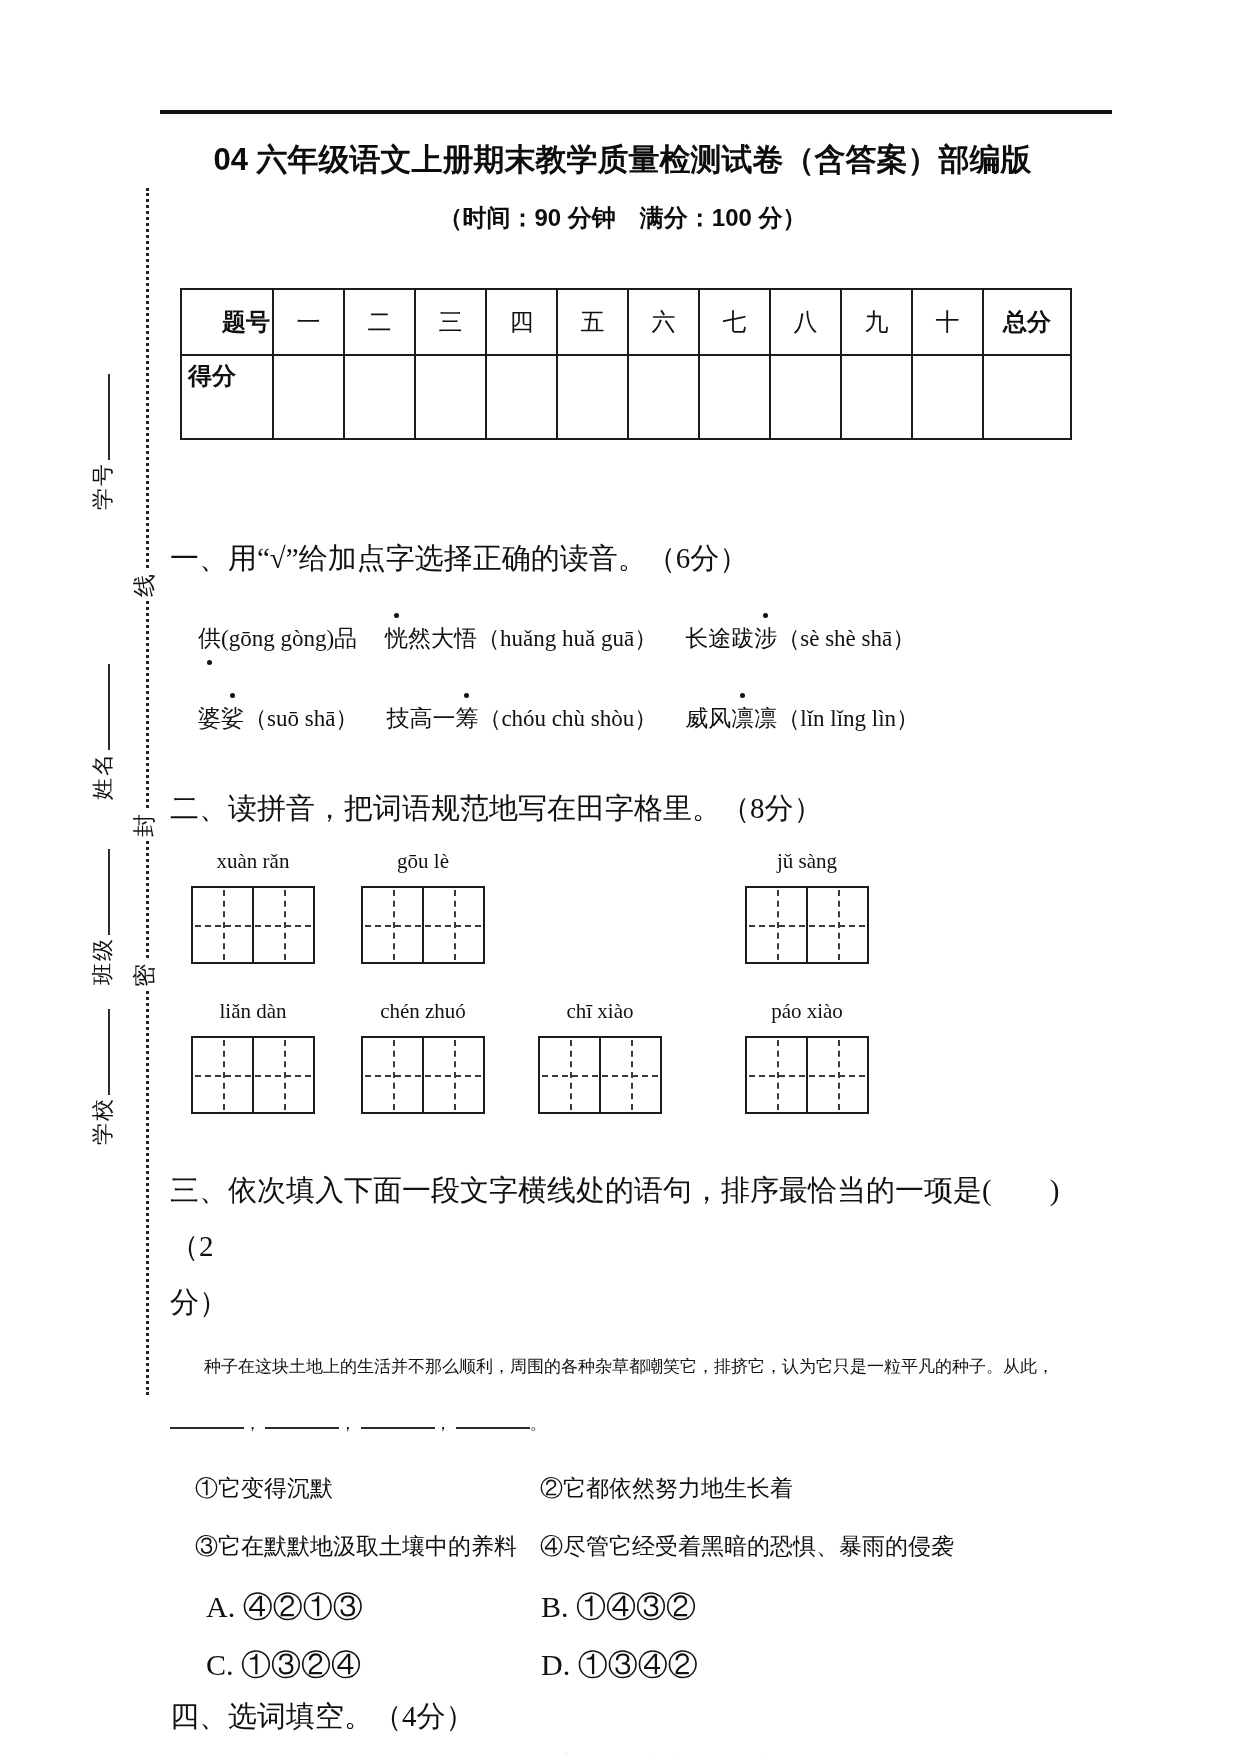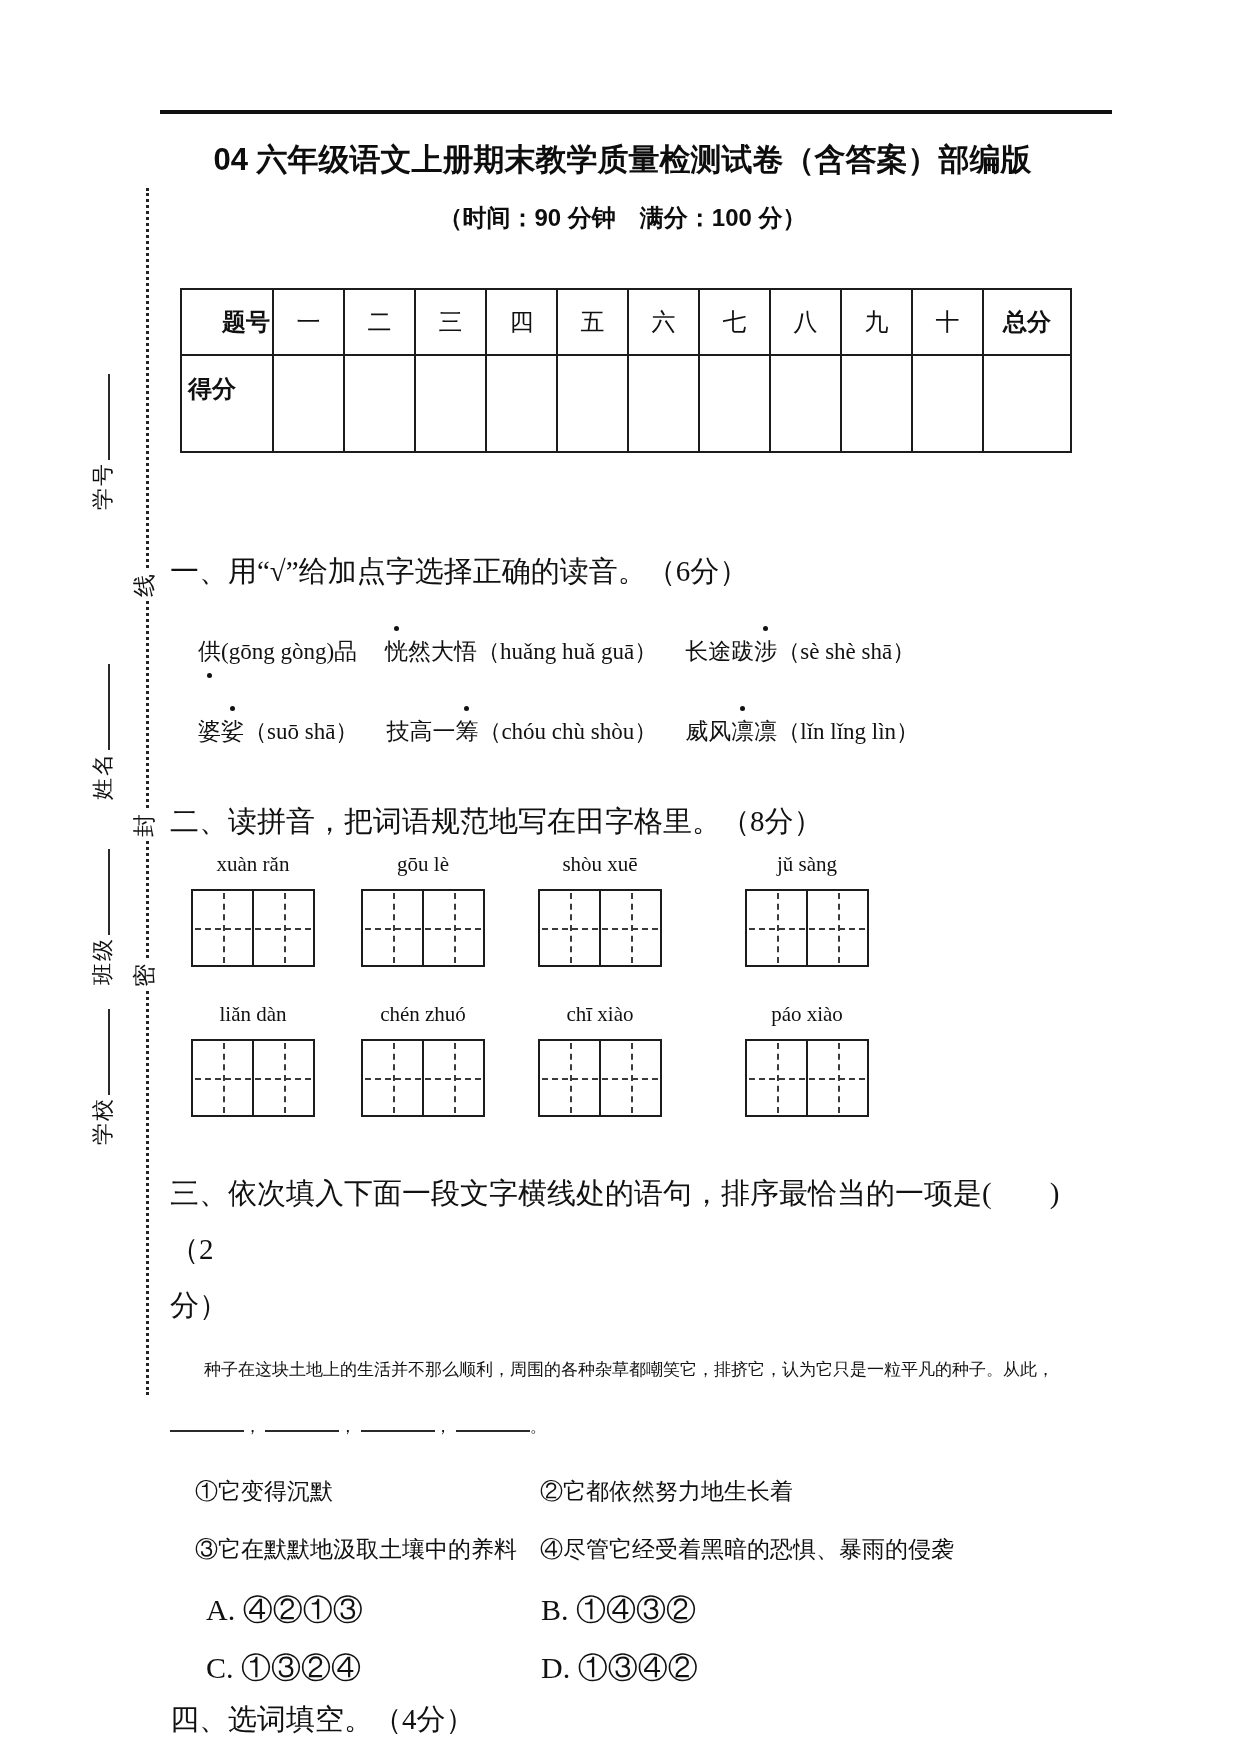--- a/index.html
+++ b/index.html
@@ -26,40 +26,40 @@
   .doc-title{margin:138px 0 0 0;font-family:"Liberation Sans", sans-serif;
              font-weight:700;font-size:31px;line-height:44px;text-align:center;color:#0d0d0d;}
   .doc-subtitle{margin:18px 0 0 0;font-family:"Liberation Sans", sans-serif;
                 font-weight:700;font-size:24px;line-height:36px;text-align:center;color:#0d0d0d;}
 
   
   table.score{border-collapse:collapse;margin:52px 0 0 10px;table-layout:fixed;}
   table.score td{border:2px solid #1c1c1c;text-align:center;font-size:24px;
                  padding:0;overflow:hidden;}
   table.score tr.r1 td{height:64px;vertical-align:middle;}
-  table.score tr.r2 td{height:78px;vertical-align:top;padding-top:17px;text-align:left;}
+  table.score tr.r2 td{height:78px;vertical-align:top;padding-top:4px;text-align:left;}
   table.score td.hd{font-family:"Liberation Sans", sans-serif;font-weight:700;
                     font-size:24px;padding-left:6px;text-align:left;}
   table.score tr.r1 td.hd{vertical-align:middle;padding-left:40px;}
   table.score td.total{font-family:"Liberation Sans", sans-serif;font-weight:700;}
 
   .sec-heading{font-size:29px;line-height:40px;margin:0;}
   .h1x{margin-top:98px;}
   .h2x{margin-top:52px;}
   .h3x{margin-top:34px;line-height:56px;}
   .h4x{margin-top:10px;}
 
   
   .read-line{display:flex;gap:28px;margin:44px 0 0 28px;font-size:23px;line-height:34px;}
   .read-line2{margin-top:46px;}
   .phrase{position:relative;white-space:nowrap;}
   .em-dot{position:absolute;width:5px;height:5px;border-radius:50%;background:#111;}
 
   
-  .tzg-row{position:relative;height:132px;margin-top:8px;}
+  .tzg-row{position:relative;height:132px;margin-top:18px;}
   .tzg-row.second{margin-top:18px;}
   .tzg-col{position:absolute;width:130px;top:0;text-align:center;}
   .pinyin{font-size:21px;line-height:30px;white-space:nowrap;}
   .tzg{position:relative;width:124px;height:78px;border:2px solid #1c1c1c;
        display:flex;margin:10px auto 0 auto;box-sizing:border-box;background:#fff;}
   .tzg-cell{flex:1;position:relative;}
   .tzg-cell + .tzg-cell{border-left:2px solid #1c1c1c;}
   .tzg-cell::before{content:"";position:absolute;left:50%;top:2px;bottom:2px;
                     border-left:2px dashed #3a3a3a;}
   .tzg::after{content:"";position:absolute;left:2px;right:2px;top:50%;
@@ -200,27 +200,20 @@
             <div class="tzg-cell"></div>
           </div>
       </div>
       <div class="tzg-col" style="left:188px;">
         <div class="pinyin">gōu  lè</div>
         <div class="tzg">
             <div class="tzg-cell"></div>
             <div class="tzg-cell"></div>
           </div>
       </div>
-      <div class="tzg-col" style="left:365px;">
-        <div class="pinyin">shòu  xuē</div>
-        <div class="tzg">
-            <div class="tzg-cell"></div>
-            <div class="tzg-cell"></div>
-          </div>
-      </div>
       <div class="tzg-col" style="left:572px;">
         <div class="pinyin">jǔ  sàng</div>
         <div class="tzg">
             <div class="tzg-cell"></div>
             <div class="tzg-cell"></div>
           </div>
       </div>
     </div>
 
     <div class="tzg-row second">

